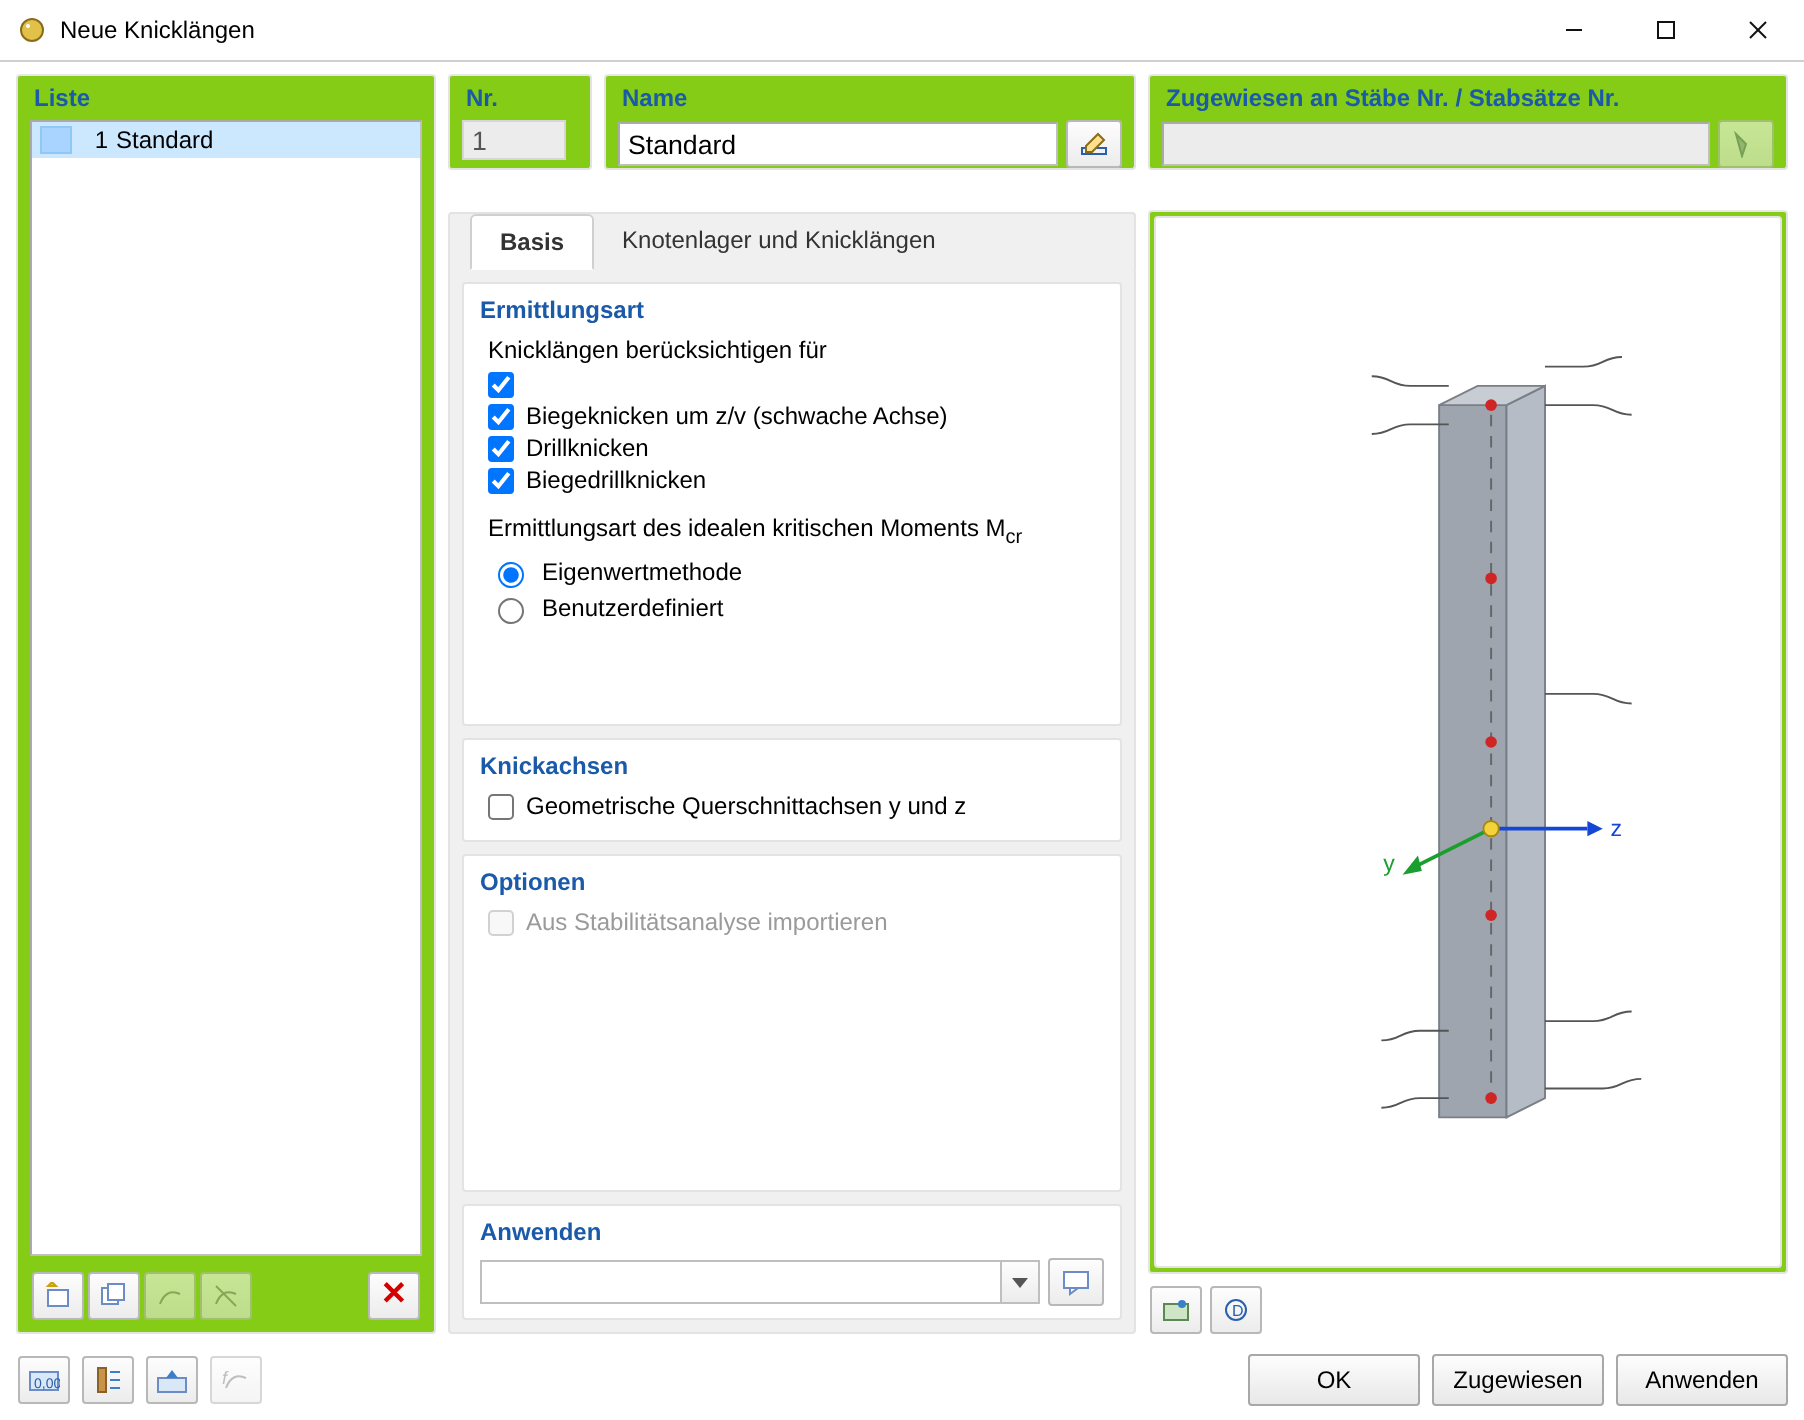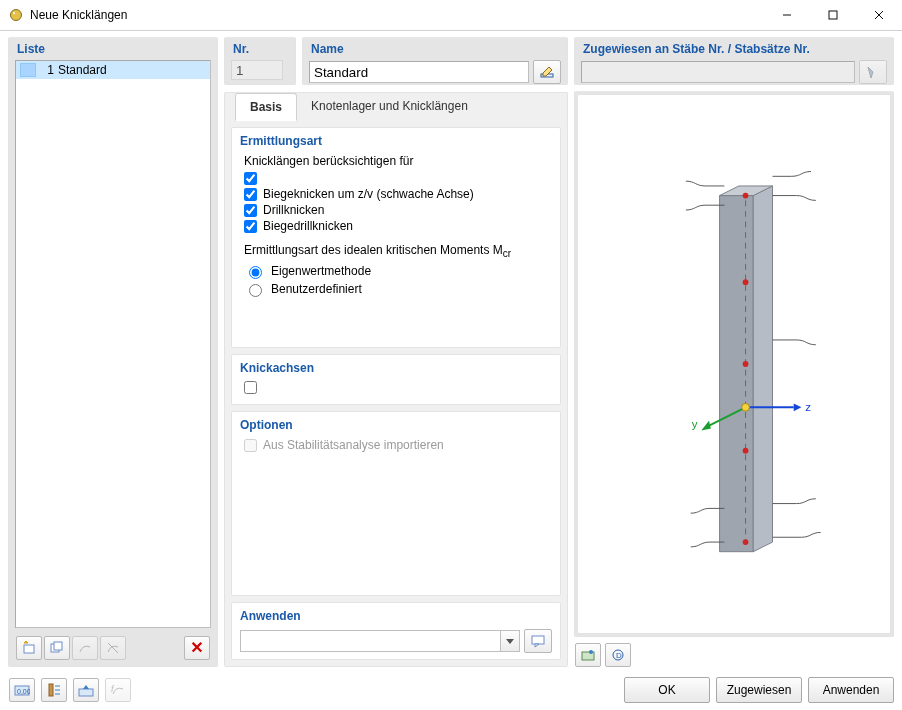--- a/index.html
+++ b/index.html
@@ -42,21 +42,21 @@
     box-sizing: border-box;
   }
   .work {
     flex: 1;
     display: flex;
     gap: 6px;
     min-height: 0;
   }
   
   .group {
-    background: #e5e5e5;
+    background: #84cc16;
     border: 1px solid #e3e3e3;
     border-top: 1px solid #e8e8e8;
     border-radius: 2px;
     padding: 4px 6px 6px 6px;
     box-sizing: border-box;
     position: relative;
   }
   .group-header {
     color: #1a5aa8;
     font-weight: bold;
@@ -124,21 +124,21 @@
   .field-row{ display:flex; align-items:center; gap:4px; margin-top:2px;}
   .edit-icon-btn{
     width: 26px; height: 22px;
     border:1px solid #b8b8b8;
     background: linear-gradient(#fdfdfd,#ececec);
     border-radius:2px;
     display:flex; align-items:center; justify-content:center;
   }
   
   .tabs-wrap{
-    margin-top:6px;
+    margin-top:20px;
     display:flex;
     flex:1;
     min-height:0;
     gap:6px;
   }
   .tabs-col{ flex:1; display:flex; flex-direction:column; min-width:0; }
   .tabstrip{
     display:flex;
     border-bottom:1px solid #d0d0d0;
     padding-left:10px;
@@ -381,20 +381,21 @@
                   <input type="radio" name="mcr" style="">
                   <span>Benutzerdefiniert</span>
                 </label>
               <div style="height:40px"></div>
             </div>
 
             <div class="section">
               <div class="sec-title">Knickachsen</div>
               <label class="chk">
                   <input type="checkbox" style="">
+                  <span>Geometrische Querschnittachsen y und z</span>
                 </label>
             </div>
 
             <div class="section" style="flex:1">
               <div class="sec-title">Optionen</div>
               <label class="chk disabled">
                   <input type="checkbox" disabled="" style="">
                   <span>Aus Stabilitätsanalyse importieren</span>
                 </label>
             </div>

